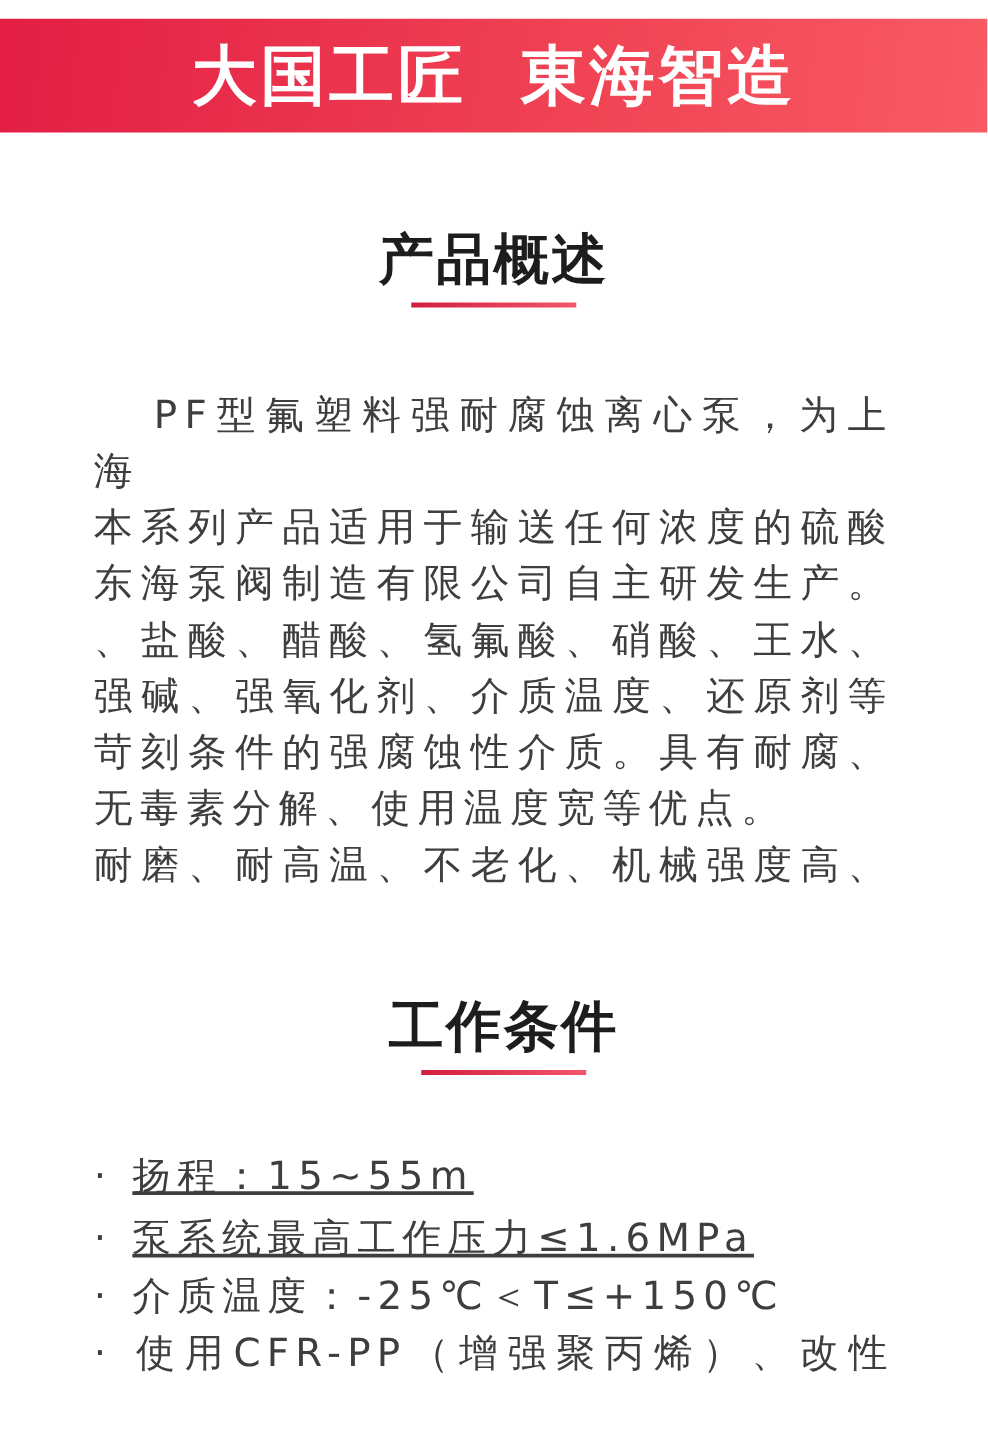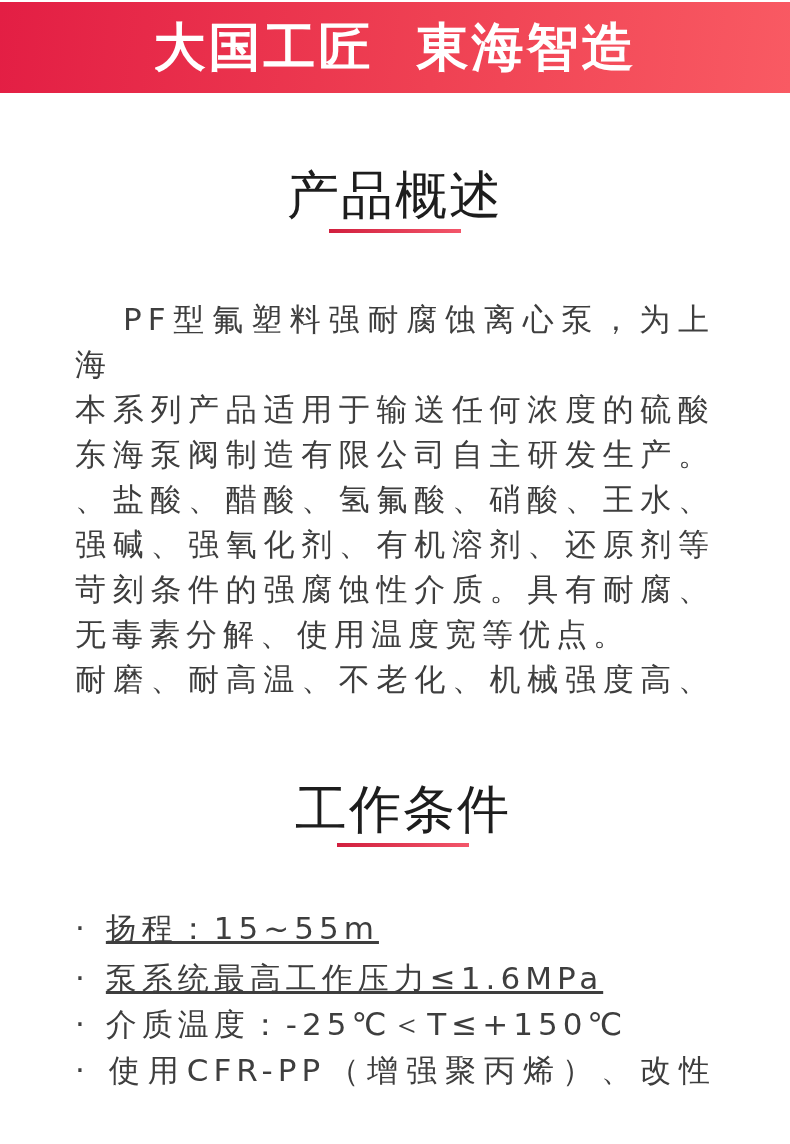--- a/index.html
+++ b/index.html
@@ -14,21 +14,21 @@
   }
   *{margin:0;padding:0;box-sizing:border-box;}
   html,body{background:var(--page-bg);}
   body{
     width:790px;
     height:1144px;
     overflow:hidden;
     font-family:"DejaVu Sans","Liberation Sans",sans-serif;
   }
   .banner{
-    margin-top:2px;
+    margin-top:15px;
     height:91px;
     background:linear-gradient(97deg,var(--banner-start) 0%,#ef4153 55%,var(--banner-end) 100%);
     display:flex;
     align-items:center;
     justify-content:center;
   }
   .banner-title{
     color:var(--banner-text);
     font-size:52px;
     font-weight:bold;
@@ -36,23 +36,23 @@
     word-spacing:22px;
     white-space:nowrap;
   }
   .section-head{
     text-align:center;
   }
   .section-head.overview-head{margin-top:80px;}
   .section-head.conditions-head{margin-top:85px;padding-left:16px;}
   .section-title{
     display:block;
-    font-size:52px;
+    font-size:44px;
     line-height:44px;
-    font-weight:normal;
+    font-weight:bold;
     color:var(--title-color);
     letter-spacing:2px;
   }
   .title-underline{
     width:132px;
     height:4px;
     margin:12px auto 0;
     background:linear-gradient(90deg,var(--underline-start),var(--underline-end));
   }
   .overview-text{
@@ -101,21 +101,21 @@
 <div class="section-head overview-head">
   <span class="section-title">产品概述</span>
   <div class="title-underline"></div>
 </div>
 
 <div class="overview-text">
   <div class="para-line first">PF型氟塑料强耐腐蚀离心泵，为上海</div>
   <div class="para-line">本系列产品适用于输送任何浓度的硫酸</div>
   <div class="para-line">东海泵阀制造有限公司自主研发生产。</div>
   <div class="para-line">、盐酸、醋酸、氢氟酸、硝酸、王水、</div>
-  <div class="para-line">强碱、强氧化剂、有机溶剂、还原剂等</div>
+  <div class="para-line">强碱、强氧化剂、介质温度、还原剂等</div>
   <div class="para-line">苛刻条件的强腐蚀性介质。具有耐腐、</div>
   <div class="para-line last">无毒素分解、使用温度宽等优点。</div>
   <div class="para-line">耐磨、耐高温、不老化、机械强度高、</div>
 </div>
 
 <div class="section-head conditions-head">
   <span class="section-title">工作条件</span>
   <div class="title-underline"></div>
 </div>
 

